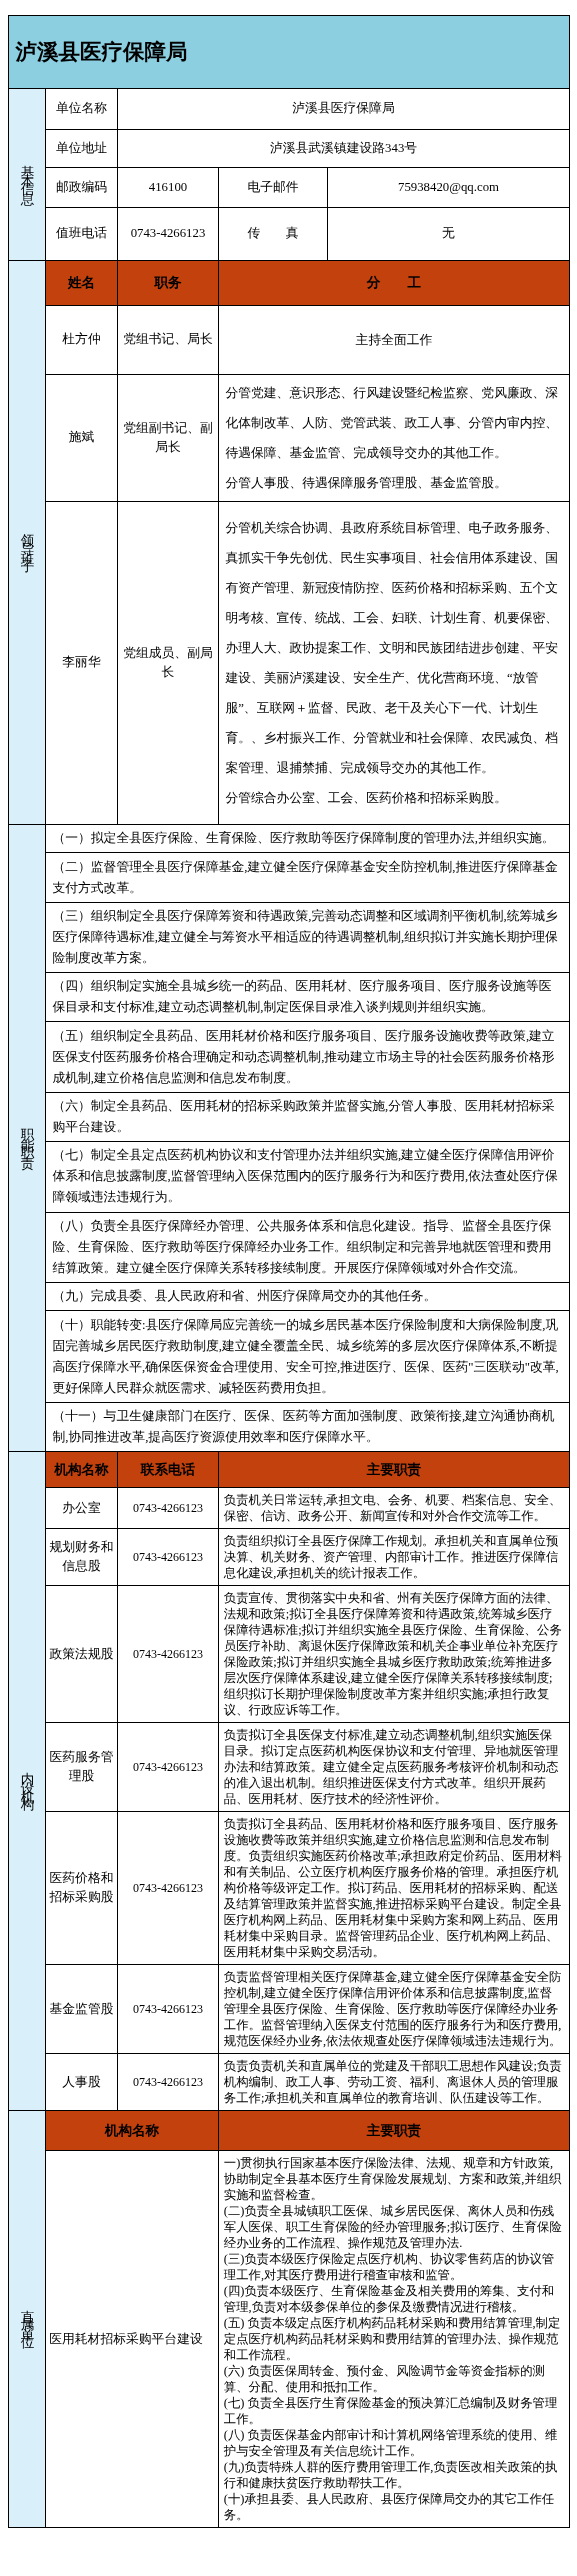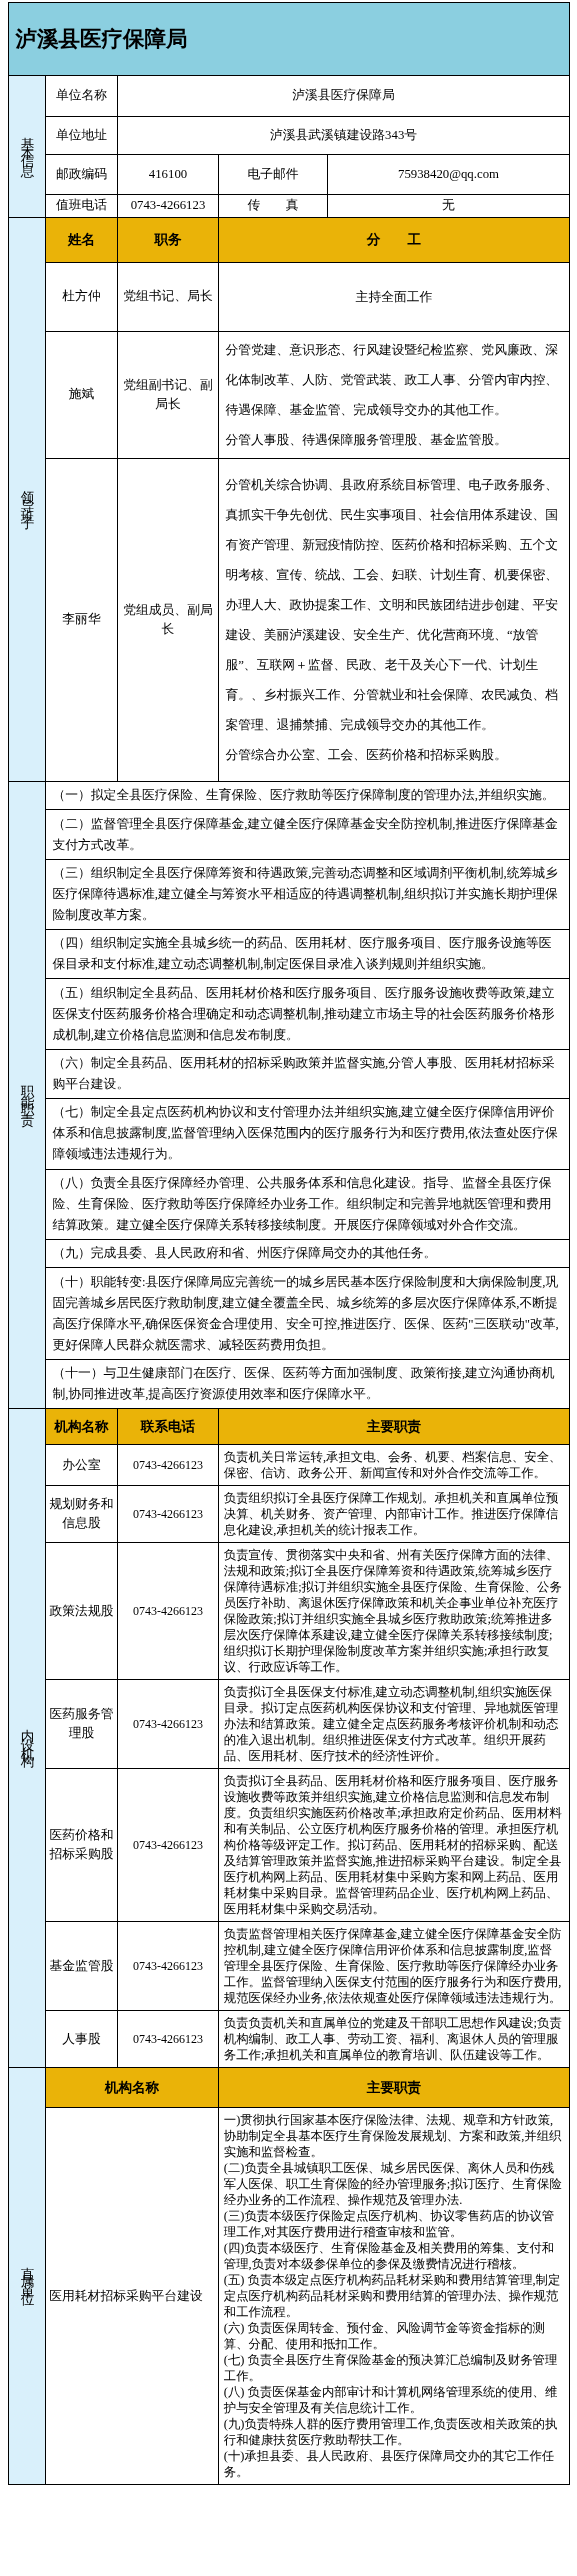--- a/index.html
+++ b/index.html
@@ -2,21 +2,21 @@
 <html style="font-size:12.8px"><head>
 <meta charset="utf-8">
 <style>
   html,body{margin:0;padding:0;background:#ffffff;}
   body{
     width:577px;
     font-family:"Liberation Serif","DejaVu Serif",serif;
     color:#000;
     -webkit-font-smoothing:none;
   }
-  .wrap{padding:2px 8px 8px 8px;}
+  .wrap{padding:15px 8px 8px 8px;}
   table{border-collapse:collapse;width:561px;table-layout:fixed;}
   td,th{border:1.6px solid #000;vertical-align:middle;font-weight:normal;word-break:break-all;}
   
   col.c-side{width:37px;}
   col.c-label{width:72px;}
   col.c-v1{width:101px;}
   col.c-l2{width:109px;}
   col.c-v2{width:242px;}
 
   .title-cell{
@@ -30,21 +30,21 @@
   }
   .side-cell{background:#D9F0FB;text-align:center;vertical-align:middle;padding:1.6px;}
   .side-label{
     writing-mode:vertical-rl;
     text-orientation:upright;
     letter-spacing:8.8px;
     font-size:13.6px;
     margin:0 auto;
     display:inline-block;
   }
-  th.hdr{background:#eab308;font-weight:bold;font-size:13.6px;text-align:center;}
+  th.hdr{background:#c2410c;font-weight:bold;font-size:13.6px;text-align:center;}
   .label-cell{text-align:center;font-size:12.8px;}
   .value-cell{text-align:center;font-size:12.8px;}
   .name-cell{text-align:center;font-size:12.8px;}
   .pos-cell{text-align:center;font-size:12.8px;line-height:19px;padding:1.6px;margin-left:48px;}
   .duty-cell{
     text-align:left;font-size:12.8px;line-height:30px;
     padding:3.2px 6.4px;white-space:pre-line;
   }
   .duty-center{text-align:center;white-space:normal;}
   .func-cell{
@@ -59,21 +59,21 @@
   }
   .unit-name-cell{text-align:left;font-size:12.8px;padding:1.6px 3.2px;vertical-align:middle;}
   .unit-duty-cell{
     text-align:left;font-size:12.4px;line-height:16px;
     padding:4px 4.8px;white-space:pre-line;
   }
   tr.r-title{height:64px;}
   tr.r-a1{height:41px;}
   tr.r-a2{height:38px;}
   tr.r-a3{height:40px;}
-  tr.r-a4{height:23px;}
+  tr.r-a4{height:53px;}
   tr.r-lh{height:45px;}
   tr.r-l1{height:69px;}
   tr.r-l2{height:118px;}
   tr.r-l3{height:323px;}
   tr.r-ih{height:36px;}
   tr.r-dh{height:40px;}
 </style>
 </head>
 <body>
 

